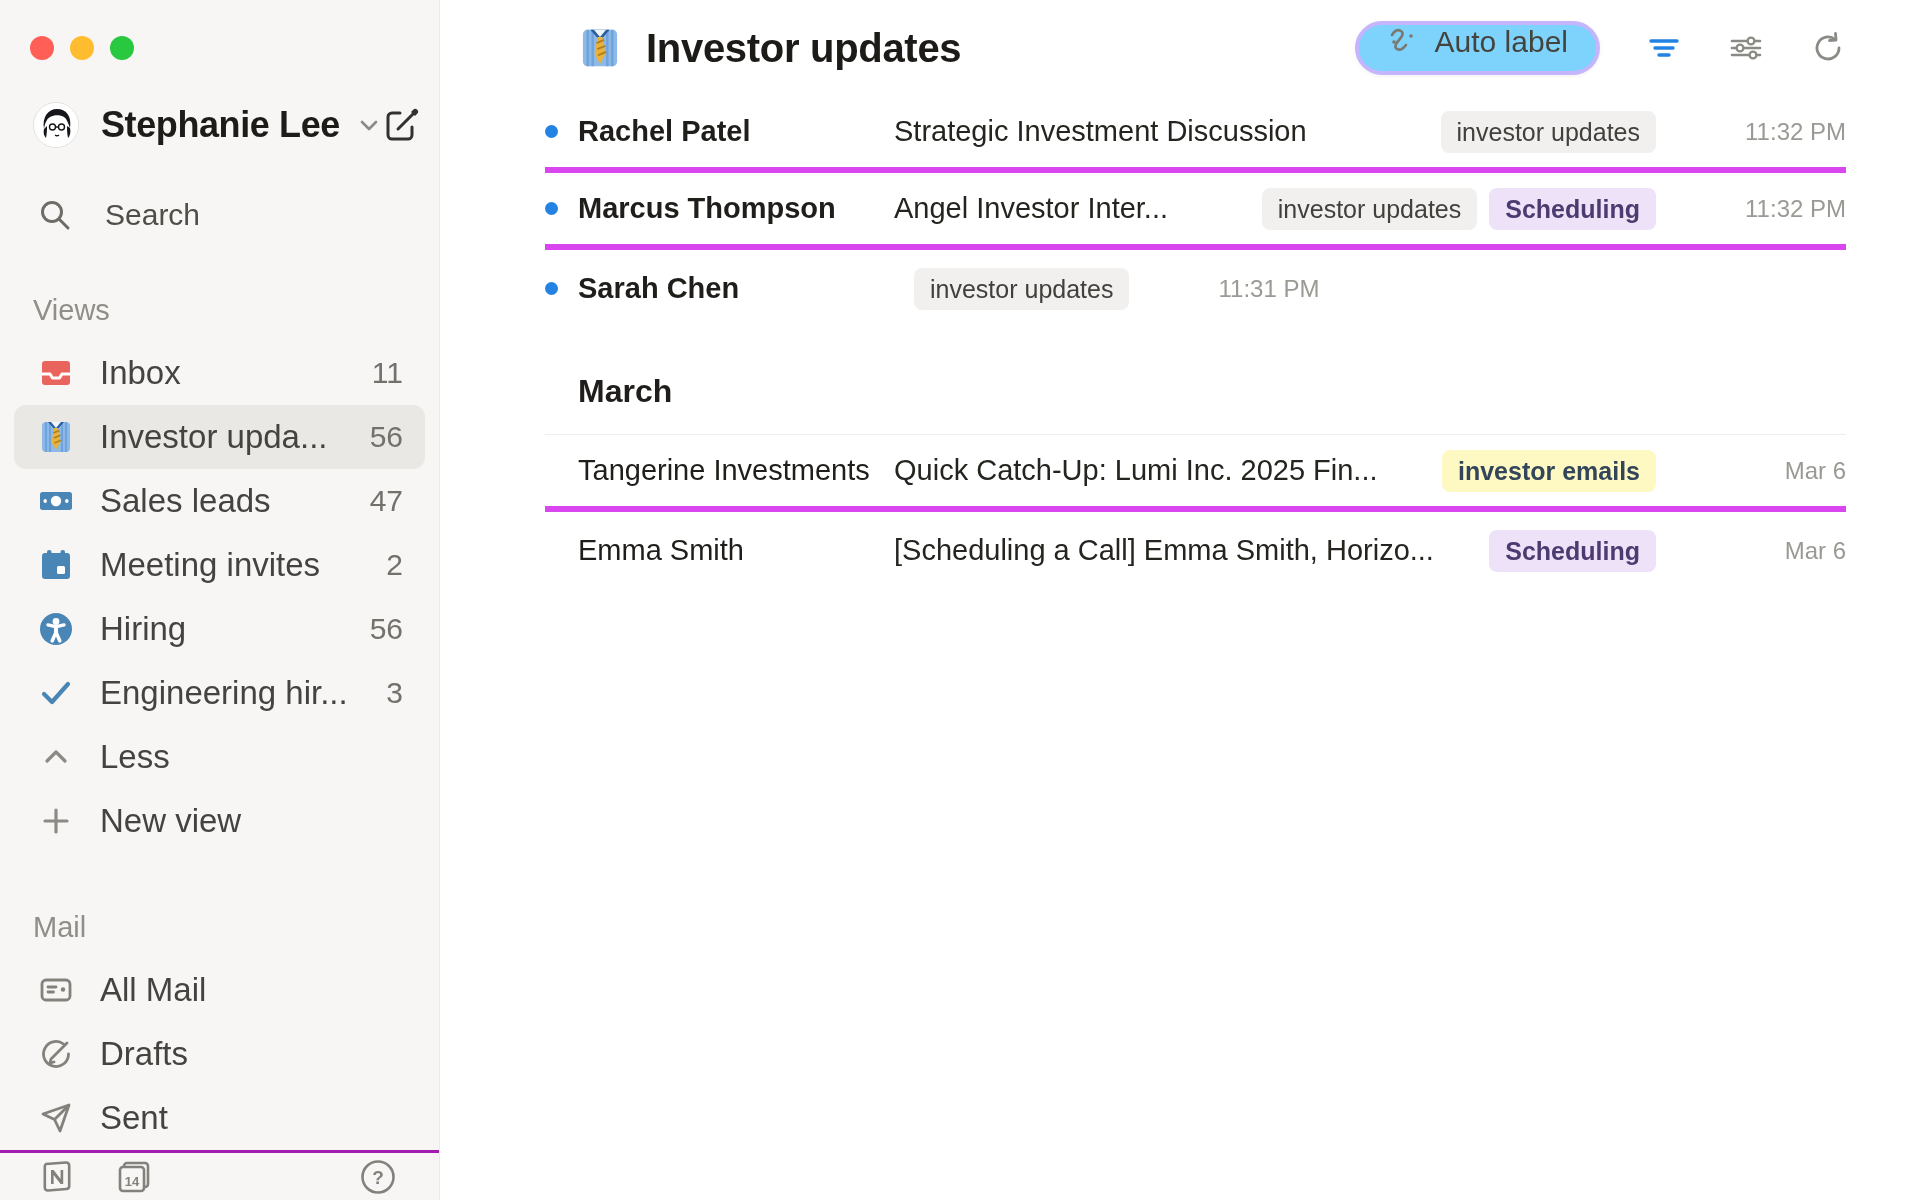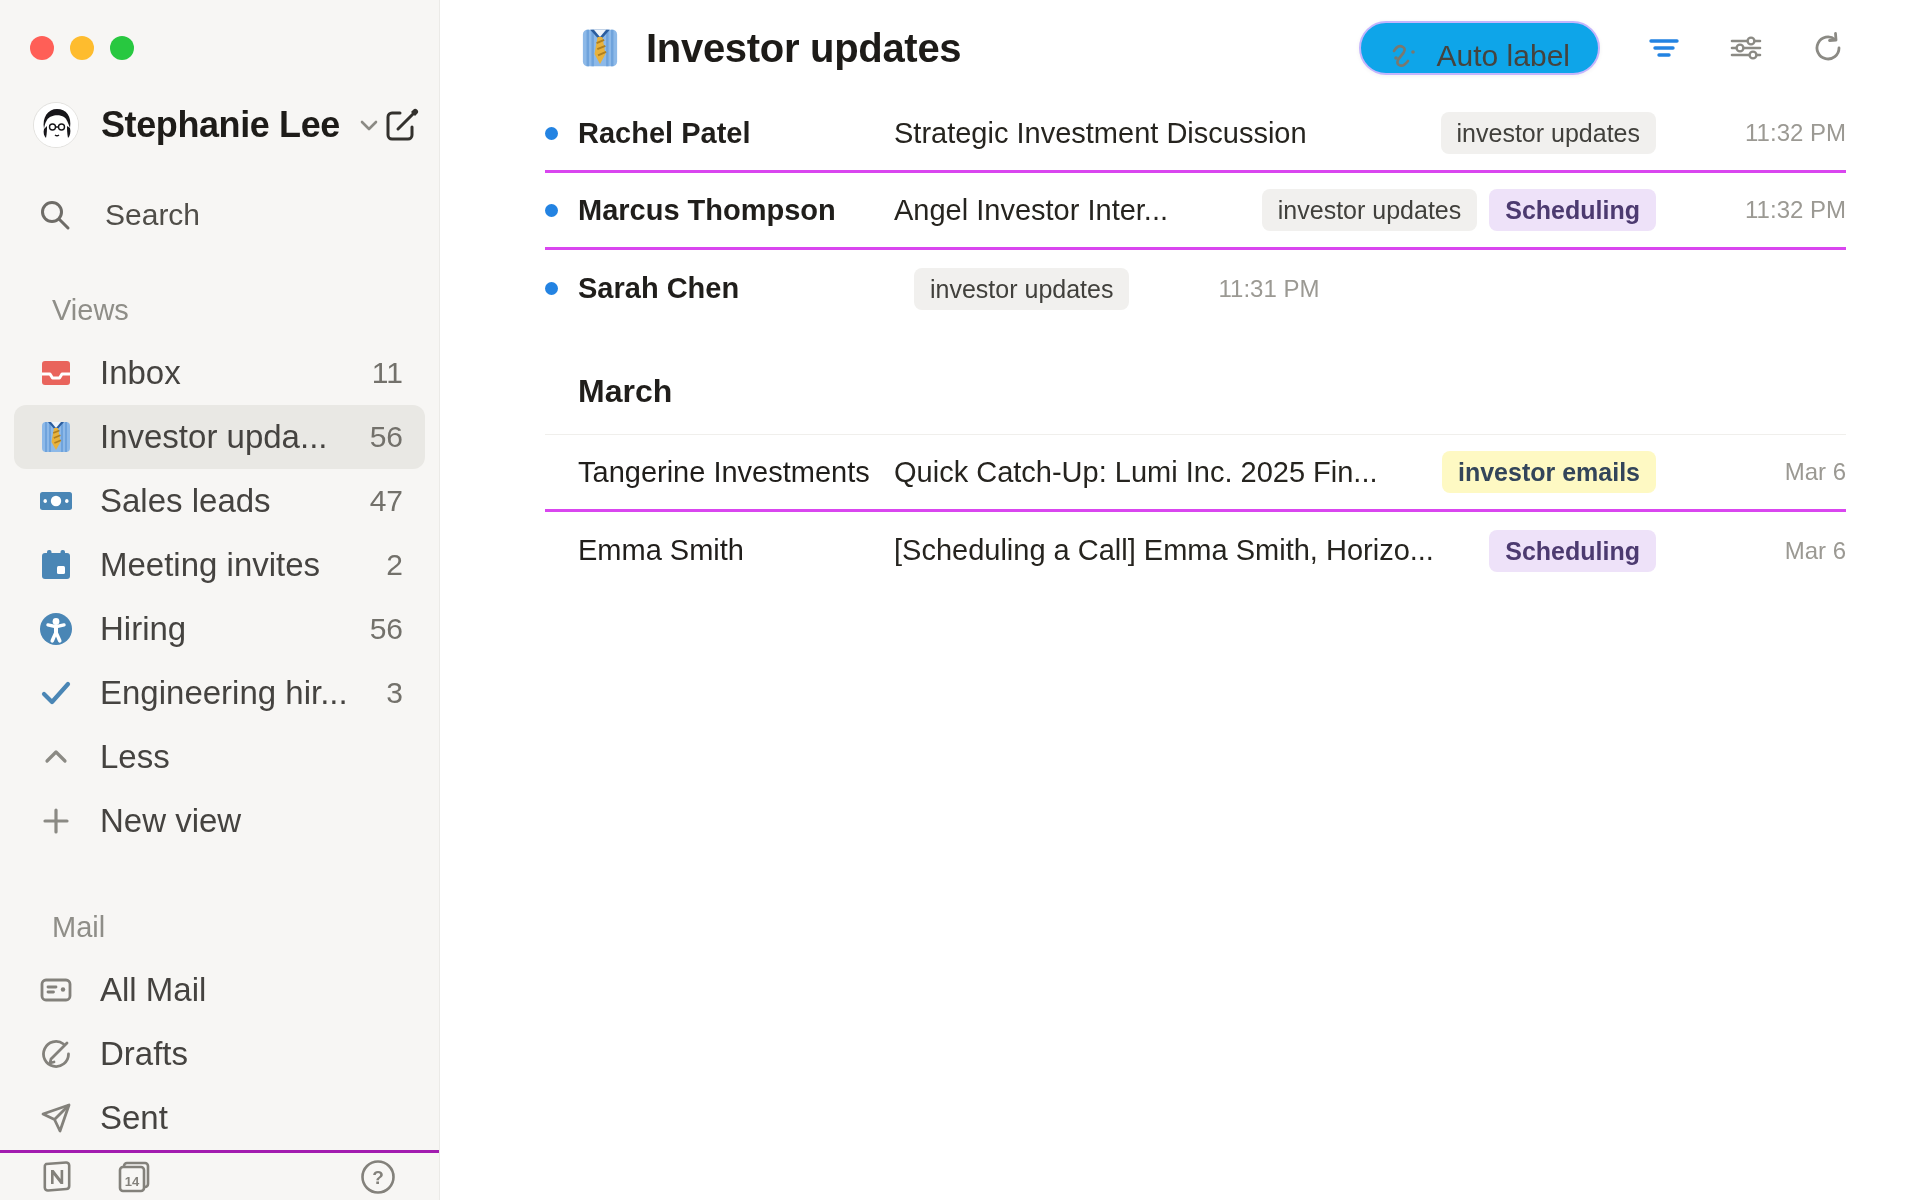--- a/index.html
+++ b/index.html
@@ -24,21 +24,21 @@
     width:46px; height:46px; border-radius:50%; background:#ffffff;
     border:1px solid #e2e1de; overflow:hidden; flex:none;
   }
   .profile-name { font-size:36px; font-weight:700; margin-left:22px; color:#1e1c19; letter-spacing:-0.4px; white-space:nowrap; }
   .profile-chevron { margin-left:16px; display:flex; }
   .compose-btn { margin-left:auto; display:flex; cursor:pointer; }
 
   .search-row { display:flex; align-items:center; margin:50px 0 0 38px; }
   .search-label { font-size:30px; margin-left:33px; color:#504e49; }
 
-  .section-label { font-size:29px; color:#8f8e88; margin:62px 0 14px 52px; }
+  .section-label { font-size:29px; color:#8f8e88; margin:62px 0 14px 33px; }
   .nav { padding:0 14px; }
   .nav-item {
     height:64px; display:flex; align-items:center;
     border-radius:12px; padding:0 22px; cursor:pointer;
   }
   .nav-item.selected { background:#e9e8e4; }
   .nav-icon { width:40px; display:flex; justify-content:center; align-items:center; flex:none; }
   .nav-label { font-size:33px; color:#454citiz; color:#454340; margin-left:24px; white-space:nowrap; }
   .nav-count { margin-left:auto; font-size:30px; color:#73716b; }
 
@@ -50,29 +50,29 @@
   }
   .bottom-spacer { margin-left:auto; }
 
   
   .main { flex:1; display:flex; flex-direction:column; background:#ffffff; }
   .main-header { display:flex; align-items:center; height:96px; padding:0 74px 0 138px; }
   .title-icon { display:flex; }
   .page-title { font-size:40px; font-weight:700; margin-left:24px; color:#1d1b18; letter-spacing:-0.3px; }
   .header-actions { margin-left:auto; display:flex; align-items:center; gap:46px; }
   .auto-label-btn {
-    display:flex; align-items:flex-end; gap:16px; height:54px; padding:0 28px;
-    border:2px solid #c4b5fd; border-radius:28px; background:#0ea5e9;
+    display:flex; align-items:flex-start; gap:16px; height:54px; padding:0 28px;
+    border:4px solid #c4b5fd; border-radius:28px; background:#7dd3fc;
     box-shadow:0 1px 4px rgba(0,0,0,0.06); cursor:pointer;
   }
   .auto-label-text { font-size:30px; color:#45433e; }
   .icon-btn { display:flex; cursor:pointer; }
 
   .list { padding:0 74px 0 105px; }
-  .mail-row { display:flex; align-items:center; height:77px; border-bottom:3px solid #d946ef; cursor:pointer; }
+  .mail-row { display:flex; align-items:center; height:77px; border-bottom:6px solid #d946ef; cursor:pointer; }
   .mail-row.no-border { border-bottom:none; }
   .dot { width:13px; height:13px; border-radius:50%; background:#2383e2; margin-right:20px; flex:none; }
   .sender { width:316px; flex:none; font-size:29px; color:#201e1b; white-space:nowrap; overflow:hidden; }
   .mail-row.unread .sender { font-weight:700; }
   .subject { flex:1; font-size:29px; color:#26241f; white-space:nowrap; overflow:hidden; }
   .badges { display:flex; gap:12px; margin-left:20px; flex:none; }
   .badge { font-size:25px; line-height:1; padding:9px 16px 8px; border-radius:8px; white-space:nowrap; font-weight:600; }
   .badge.gray { font-weight:400; }
   .time { width:190px; flex:none; text-align:right; font-size:24px; color:#9b9993; }
 

